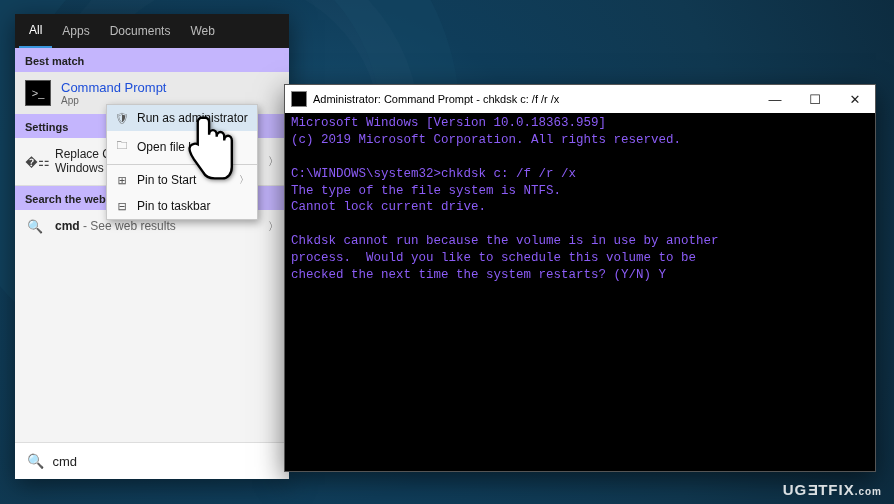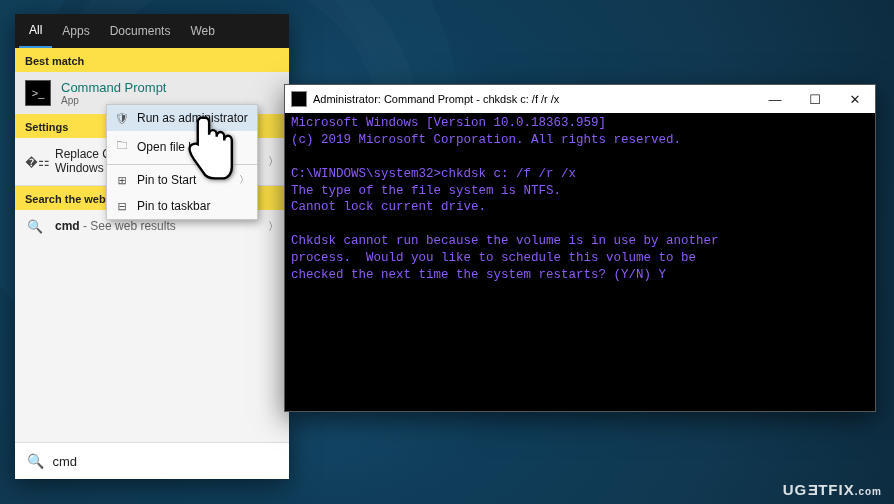--- a/index.html
+++ b/index.html
@@ -14,24 +14,24 @@
   
   .startmenu {
     position:absolute; left:15px; top:14px; width:274px; height:465px;
     background:#f4f4f4; box-shadow:0 6px 24px rgba(0,0,0,0.5);
     display:flex; flex-direction:column; font-size:12px; color:#000;
   }
   .sm-tabs { background:#1a1a1a; color:#ccc; display:flex; align-items:flex-end; height:34px; padding:0 4px; gap:0; }
   .sm-tab { padding:0 10px; height:100%; display:flex; align-items:center; cursor:pointer; font-size:12px; color:#bbb; }
   .sm-tab.active { color:#fff; border-bottom:2px solid #3a96dd; }
   .sm-tab .chev { margin-left:4px; font-size:9px; }
-  .sm-section-label { font-weight:600; font-size:11px; padding:7px 10px 5px; color:#222; background:#fde047; }
+  .sm-section-label { font-weight:600; font-size:11px; padding:7px 10px 5px; color:#222; background:#c4b5fd; }
   .sm-bestmatch { background:#e9e9e9; display:flex; align-items:center; padding:8px 10px; gap:10px; }
   .sm-app-icon { width:26px; height:26px; background:#000; border:1px solid #555; display:flex; align-items:center; justify-content:center; color:#ccc; font-size:11px; }
-  .sm-app-text .title { font-size:13px; color:#0f766e; }
+  .sm-app-text .title { font-size:13px; color:#1d4ed8; }
   .sm-app-text .sub { font-size:10px; color:#666; }
   .sm-row { display:flex; align-items:center; padding:9px 10px; gap:10px; color:#222; }
   .sm-row .icon { width:20px; text-align:center; color:#444; font-size:13px; }
   .sm-row .arrow { margin-left:auto; color:#555; font-size:11px; }
   .sm-divider { height:1px; background:#ddd; margin:0; }
   .sm-spacer { flex:1; }
   .sm-searchbar { display:flex; align-items:center; gap:8px; padding:10px 12px; border-top:1px solid #ddd; background:#fff; }
   .sm-searchbar .sicon { color:#444; font-size:14px; }
   .sm-searchbar .stext { font-size:13px; color:#222; }
 
@@ -46,21 +46,21 @@
   .ctx-item .cicon { width:14px; font-size:11px; color:#555; display:inline-block; text-align:center; }
   .ctx-item .carrow { margin-left:auto; color:#555; font-size:10px; }
   .ctx-sep { height:1px; background:#d0d0d0; margin:2px 0; }
 
   
   .pointer { position:absolute; left:182px; top:114px; z-index:6; }
   .pointer svg { width:58px; height:70px; filter:drop-shadow(1px 1px 2px rgba(0,0,0,0.5)); }
 
   
   .cmdwin {
-    position:absolute; left:284px; top:84px; width:592px; height:328px;
+    position:absolute; left:284px; top:84px; width:592px; height:388px;
     background:#000; border:1px solid #555; box-shadow:0 8px 26px rgba(0,0,0,0.55);
     display:flex; flex-direction:column;
   }
   .cmd-titlebar { height:28px; background:#fff; display:flex; align-items:center; font-size:11px; color:#000; }
   .cmd-titlebar .ticon { width:16px; height:16px; margin:0 6px; background:#000; border:1px solid #888; }
   .cmd-titlebar .ttxt { flex:0 0 auto; }
   .cmd-titlebar .tspace { flex:1; }
   .cmd-titlebar .tbtn { width:40px; height:100%; display:flex; align-items:center; justify-content:center; font-size:13px; color:#222; }
   .cmd-body {
     flex:1; background:#000; color:#8b5cf6; font-family:"Consolas","Courier New",monospace;

